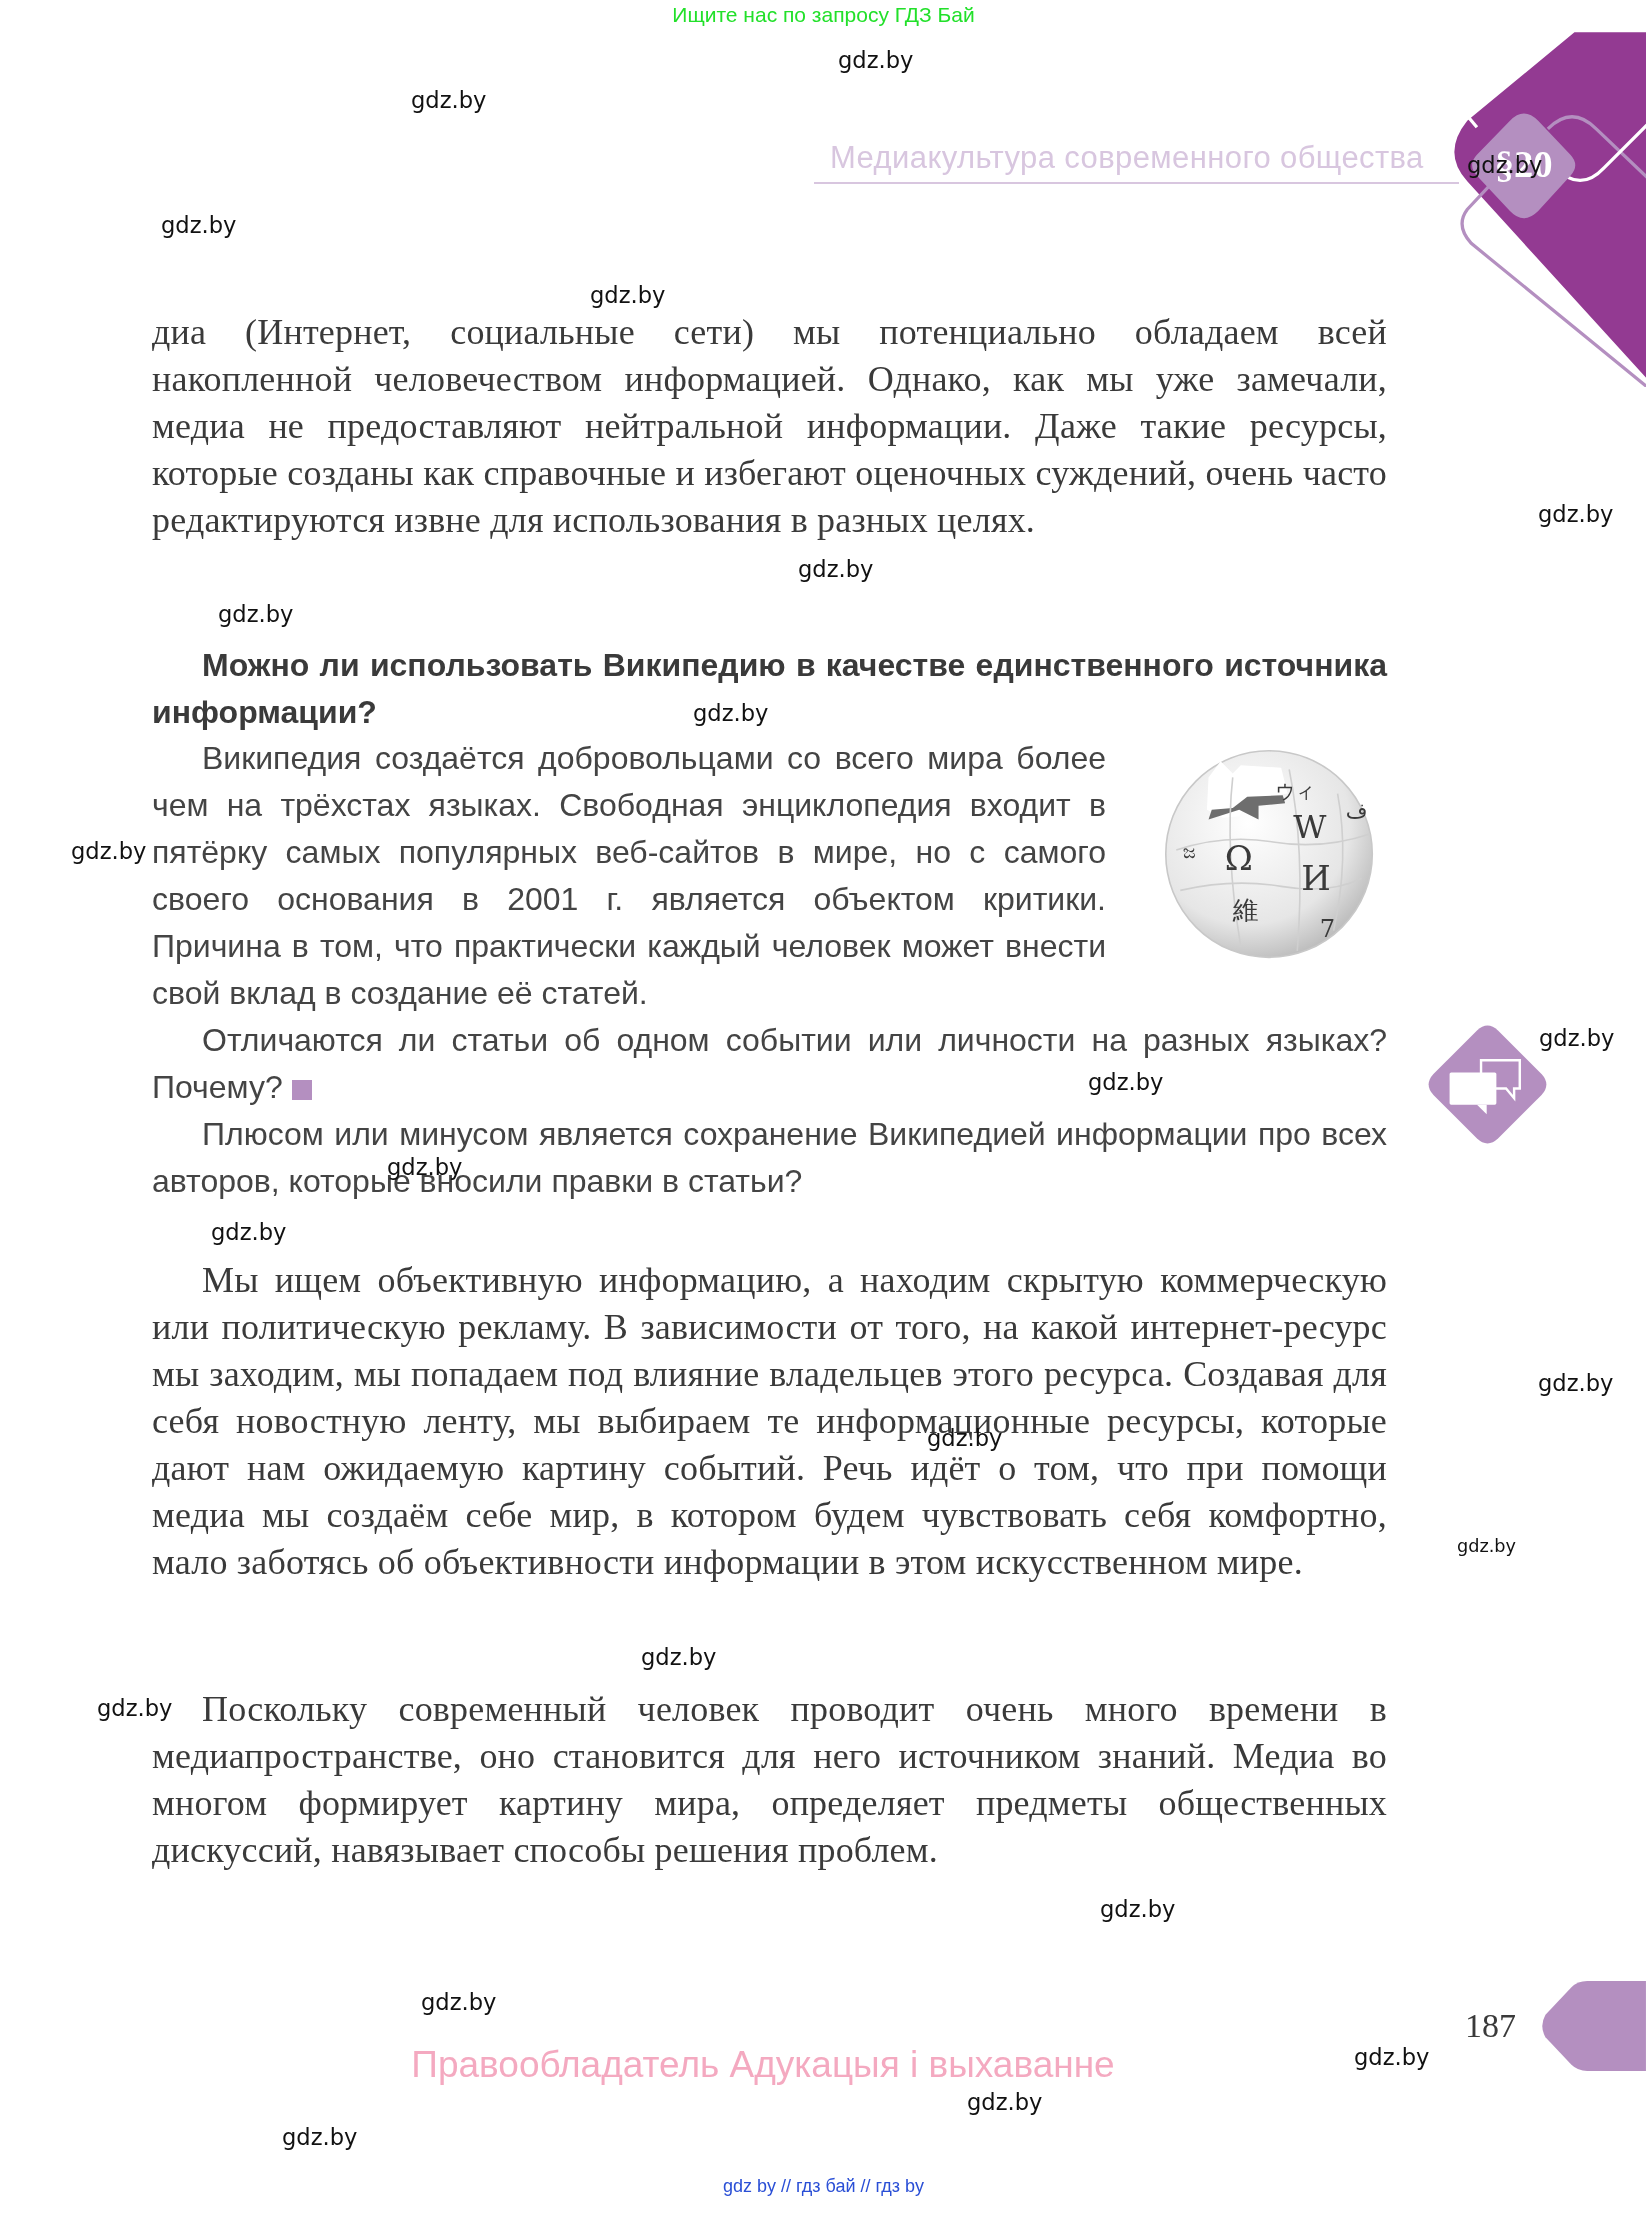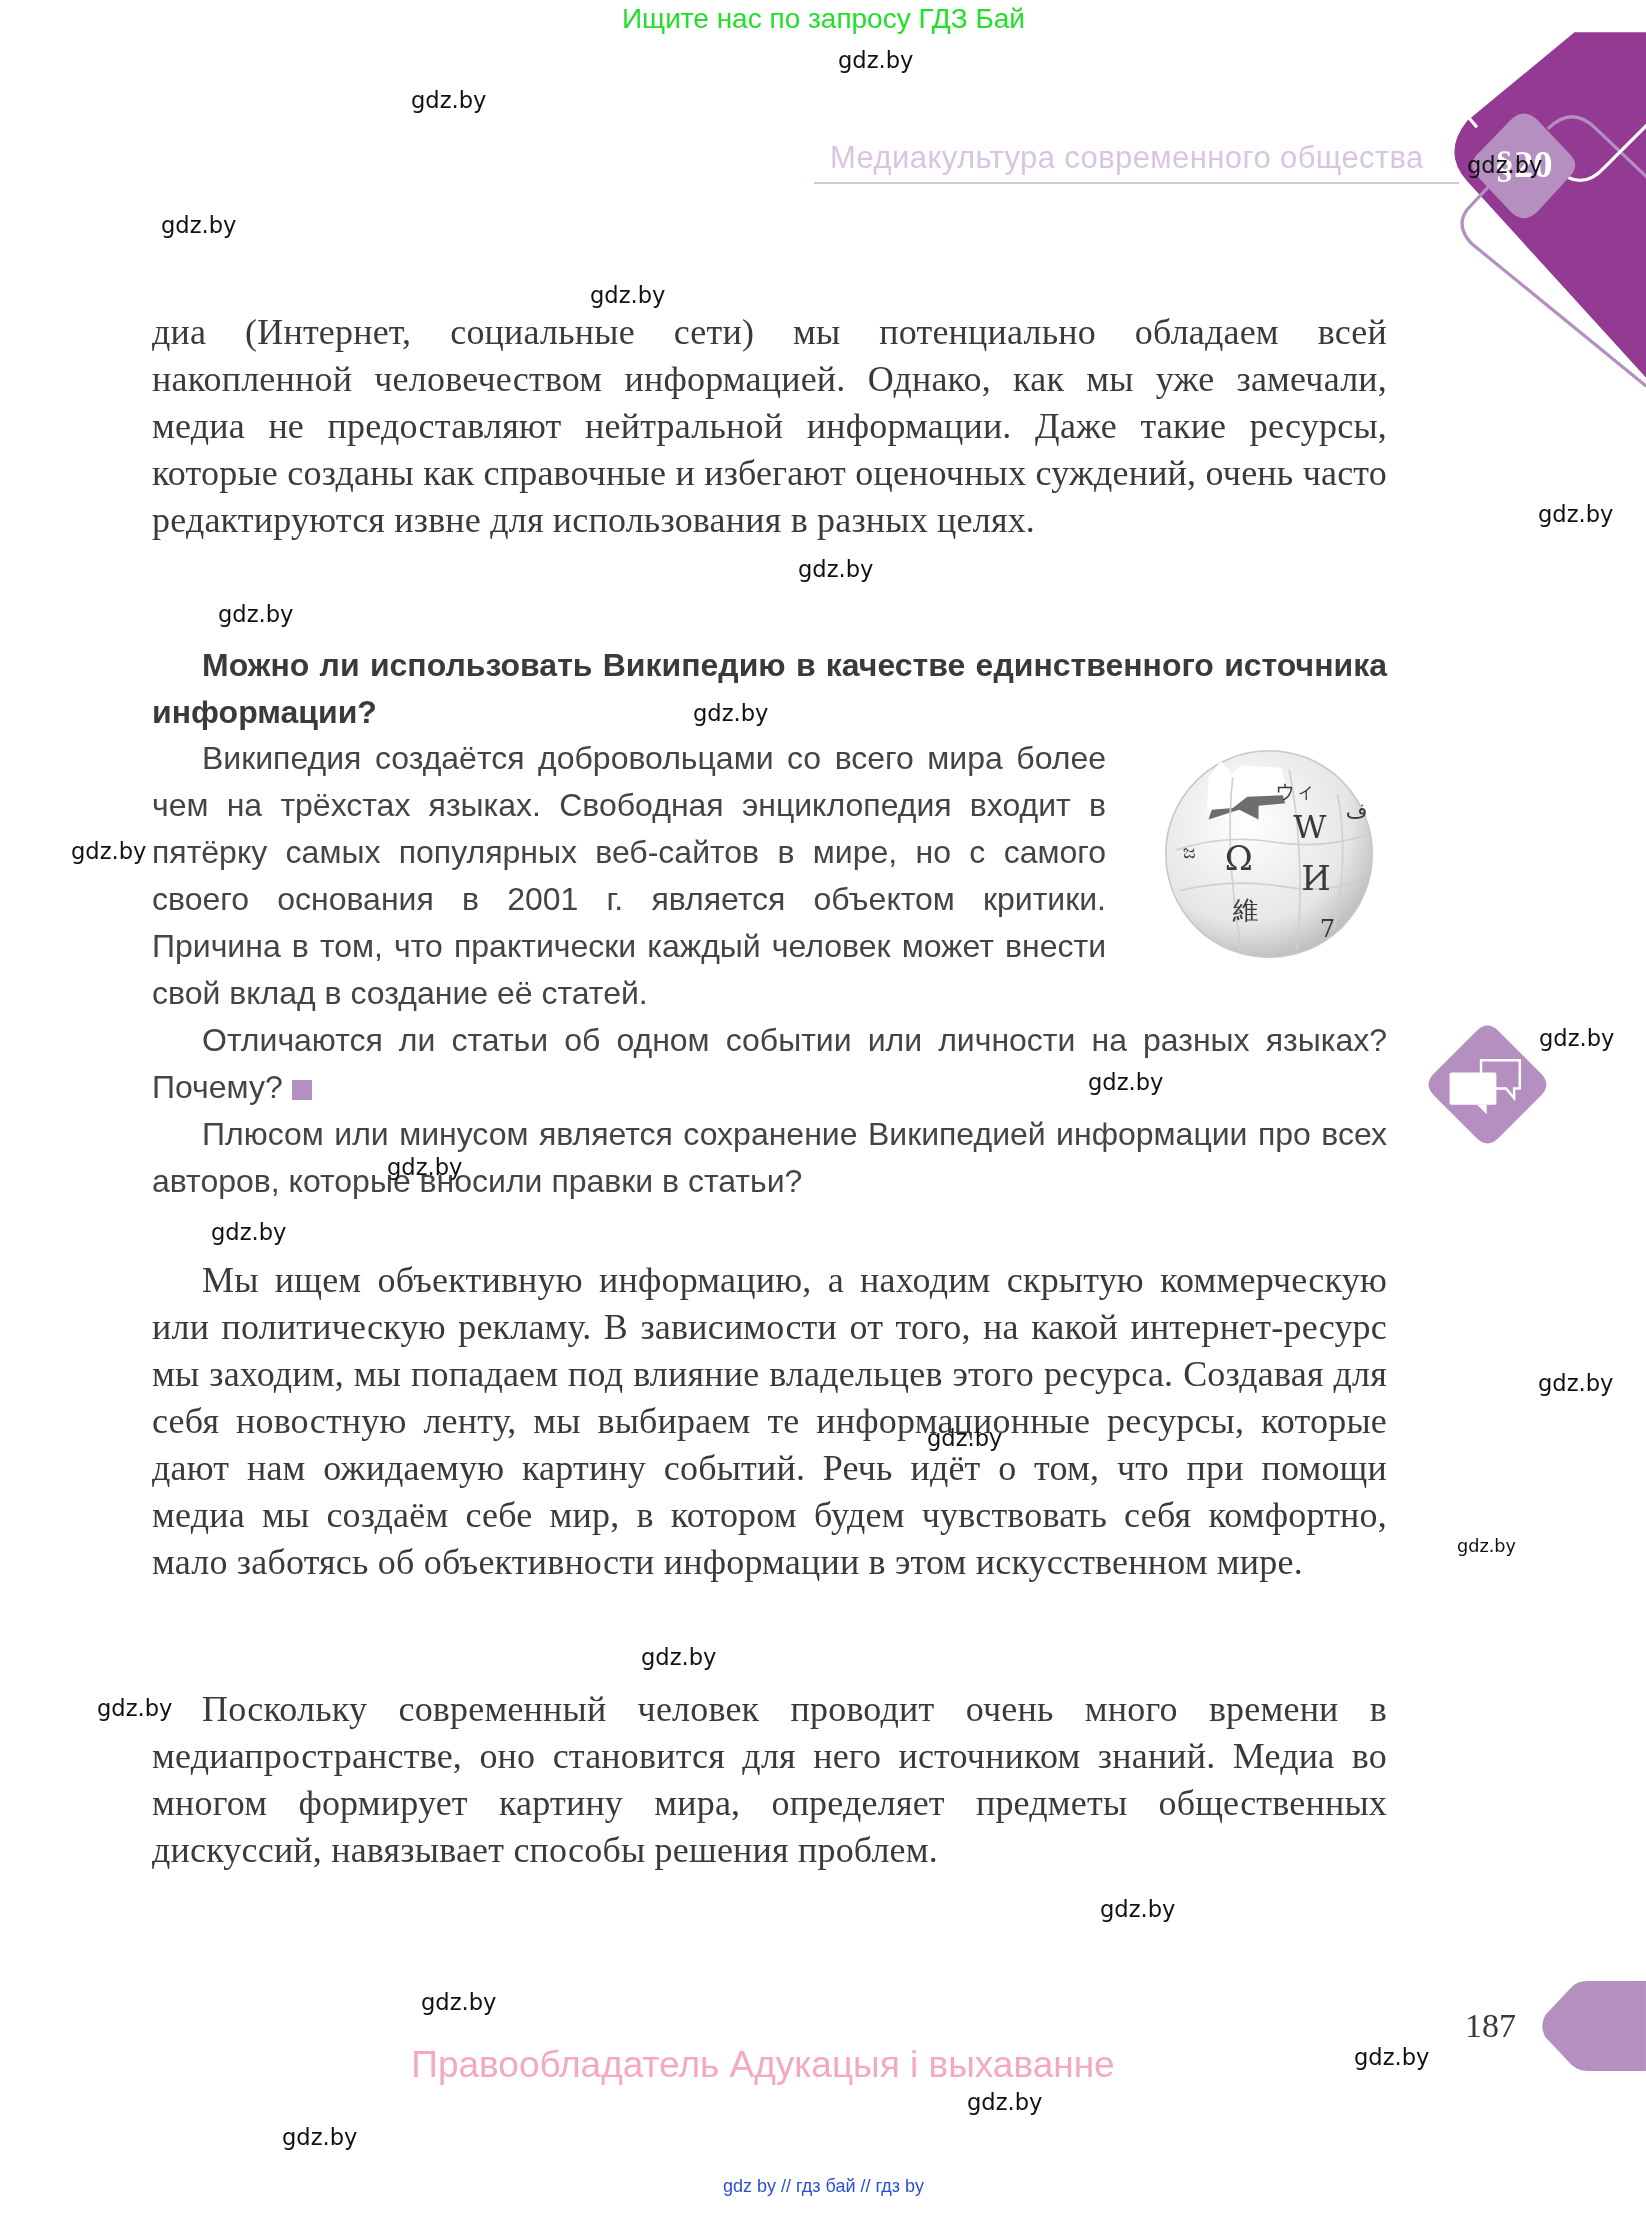--- a/index.html
+++ b/index.html
@@ -3,21 +3,21 @@
 <meta charset="utf-8">
 <style>
   html, body { margin: 0; padding: 0; }
   body {
     width: 1647px; height: 2216px; position: relative; overflow: hidden;
     background: #ffffff; color: #3a3a3a;
     font-family: "Liberation Serif", serif;
   }
   .top-banner {
     position: absolute; left: 0; width: 1647px; top: 3.2px; text-align: center;
-    font-family: "Liberation Sans", sans-serif; font-size: 28px; color: #22e02a;
+    font-family: "Liberation Sans", sans-serif; font-size: 21px; color: #22e02a;
   }
   .wm {
     position: absolute; font-family: "DejaVu Sans", sans-serif; font-size: 22.6px;
     color: #111; white-space: nowrap; z-index: 5;
   }
   .wm.small { font-size: 17.7px; }
   .chapter-title {
     position: absolute; left: 814px; top: 140px;
     font-family: "Liberation Sans", sans-serif; font-size: 31px; color: #d8c6df;
     letter-spacing: 0.4px; white-space: nowrap; margin-left: 16px;

